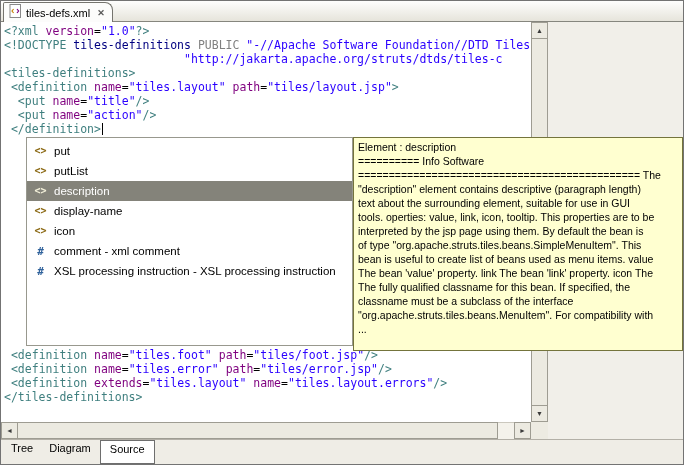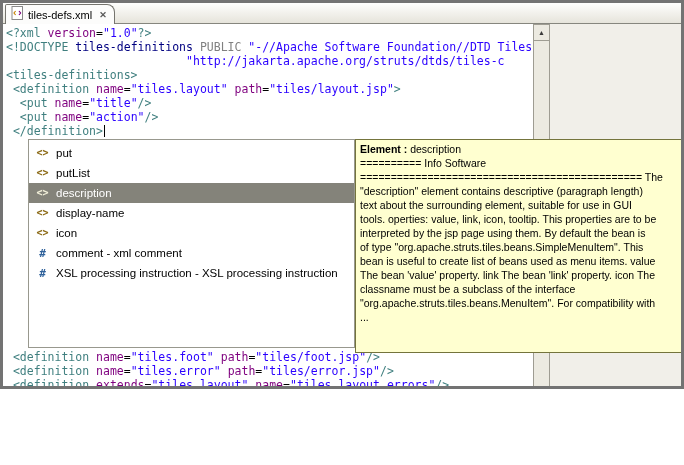--- a/index.html
+++ b/index.html
@@ -1,18 +1,18 @@
 <!DOCTYPE html>
 <html style="--syntax_tag: #3F7F7F; --syntax_attr: #7F007F; --syntax_value: #2A00FF; --syntax_doctype_name: #000080; --syntax_keyword: #808080; --selection_bg: #84837A; --tooltip_bg: #FFFFD0; --tooltip_border: #74743C; --element_icon_color: #8B6914; --comment_icon_color: #31639C;"><head>
 <meta charset="utf-8">
 <style>
   *{box-sizing:border-box;margin:0;padding:0}
   html,body{width:684px;height:465px;overflow:hidden}
   body{font-family:"Liberation Sans",sans-serif;background:#fff;position:relative}
-  #window{position:absolute;inset:0;width:684px;height:389px;border:3px solid #737373;background:#ef4444;overflow:hidden}
+  #window{position:absolute;inset:0;width:684px;height:465px;border:1px solid #737373;background:#ef4444;overflow:hidden}
 
   
   .tabbar{position:absolute;left:0;top:0;width:100%;height:21px;
     background:linear-gradient(#FEFEFD,#E6E4DB);border-bottom:1px solid #86867E}
   .etab{position:absolute;left:2px;top:1px;height:20px;display:flex;align-items:center;gap:4px;
     padding:0 7px 0 5px;background:#FCFCFB;border:1px solid #75746E;border-bottom:none;
     border-radius:2px 8px 0 0;z-index:2}
   .etab .title{font-size:11px;color:#000;white-space:nowrap}
   .etab .close{font-size:9px;font-weight:bold;color:#5A5A5A;margin-left:3px;cursor:pointer}
 
@@ -56,21 +56,21 @@
   .ca-icon.element{color:var(--element_icon_color,#8B6914)}
   .ca-icon.comment{color:var(--comment_icon_color,#31639C);font-size:11px}
   .ca-item.selected .ca-icon{color:#F3F0DA}
   .ca-label{overflow:hidden;text-overflow:clip}
 
   
   .doc-popup{position:absolute;left:352px;top:136px;width:330px;height:214px;
     background:var(--tooltip_bg,#FFFFD0);border:1px solid var(--tooltip_border,#74743C);
     z-index:10;padding:2px 4px;font-size:10.5px;line-height:14px;color:#000;overflow:hidden}
   .doc-line{height:14px;white-space:nowrap;overflow:hidden}
-  .doc-header b{font-weight:bold}
+  .doc-header b{font-weight:normal}
 
   
   .bottombar{position:absolute;left:0;top:438px;width:100%;height:25px;background:#EFEDE6;
     border-top:1px solid #B3B0A7;display:flex;padding-left:3px;gap:2px}
   .btab{font-size:11px;color:#000;padding:2px 7px;cursor:pointer;white-space:nowrap}
   .btab.active{background:#FFFFFF;border:1px solid #6E6E6E;padding:2px 9px}
 </style>
 </head>
 <body>
 
@@ -147,20 +147,21 @@
     <div id="doc-lines">
         <div class="doc-line">========== Info Software</div>
         <div class="doc-line">============================================== The</div>
         <div class="doc-line">"description" element contains descriptive (paragraph length)</div>
         <div class="doc-line">text about the surrounding element, suitable for use in GUI</div>
         <div class="doc-line">tools. operties: value, link, icon, tooltip. This properties are to be</div>
         <div class="doc-line">interpreted by the jsp page using them. By default the bean is</div>
         <div class="doc-line">of type "org.apache.struts.tiles.beans.SimpleMenuItem". This</div>
         <div class="doc-line">bean is useful to create list of beans used as menu items. value</div>
         <div class="doc-line">The bean 'value' property. link The bean 'link' property. icon The</div>
+        <div class="doc-line">The fully qualified classname for this bean. If specified, the</div>
         <div class="doc-line">classname must be a subclass of the interface</div>
         <div class="doc-line">"org.apache.struts.tiles.beans.MenuItem". For compatibility with</div>
         <div class="doc-line">...</div>
       </div>
   </div>
 
   <div class="bottombar" id="bottombar">
       <div class="btab">Tree</div>
       <div class="btab">Diagram</div>
       <div class="btab active">Source</div>

